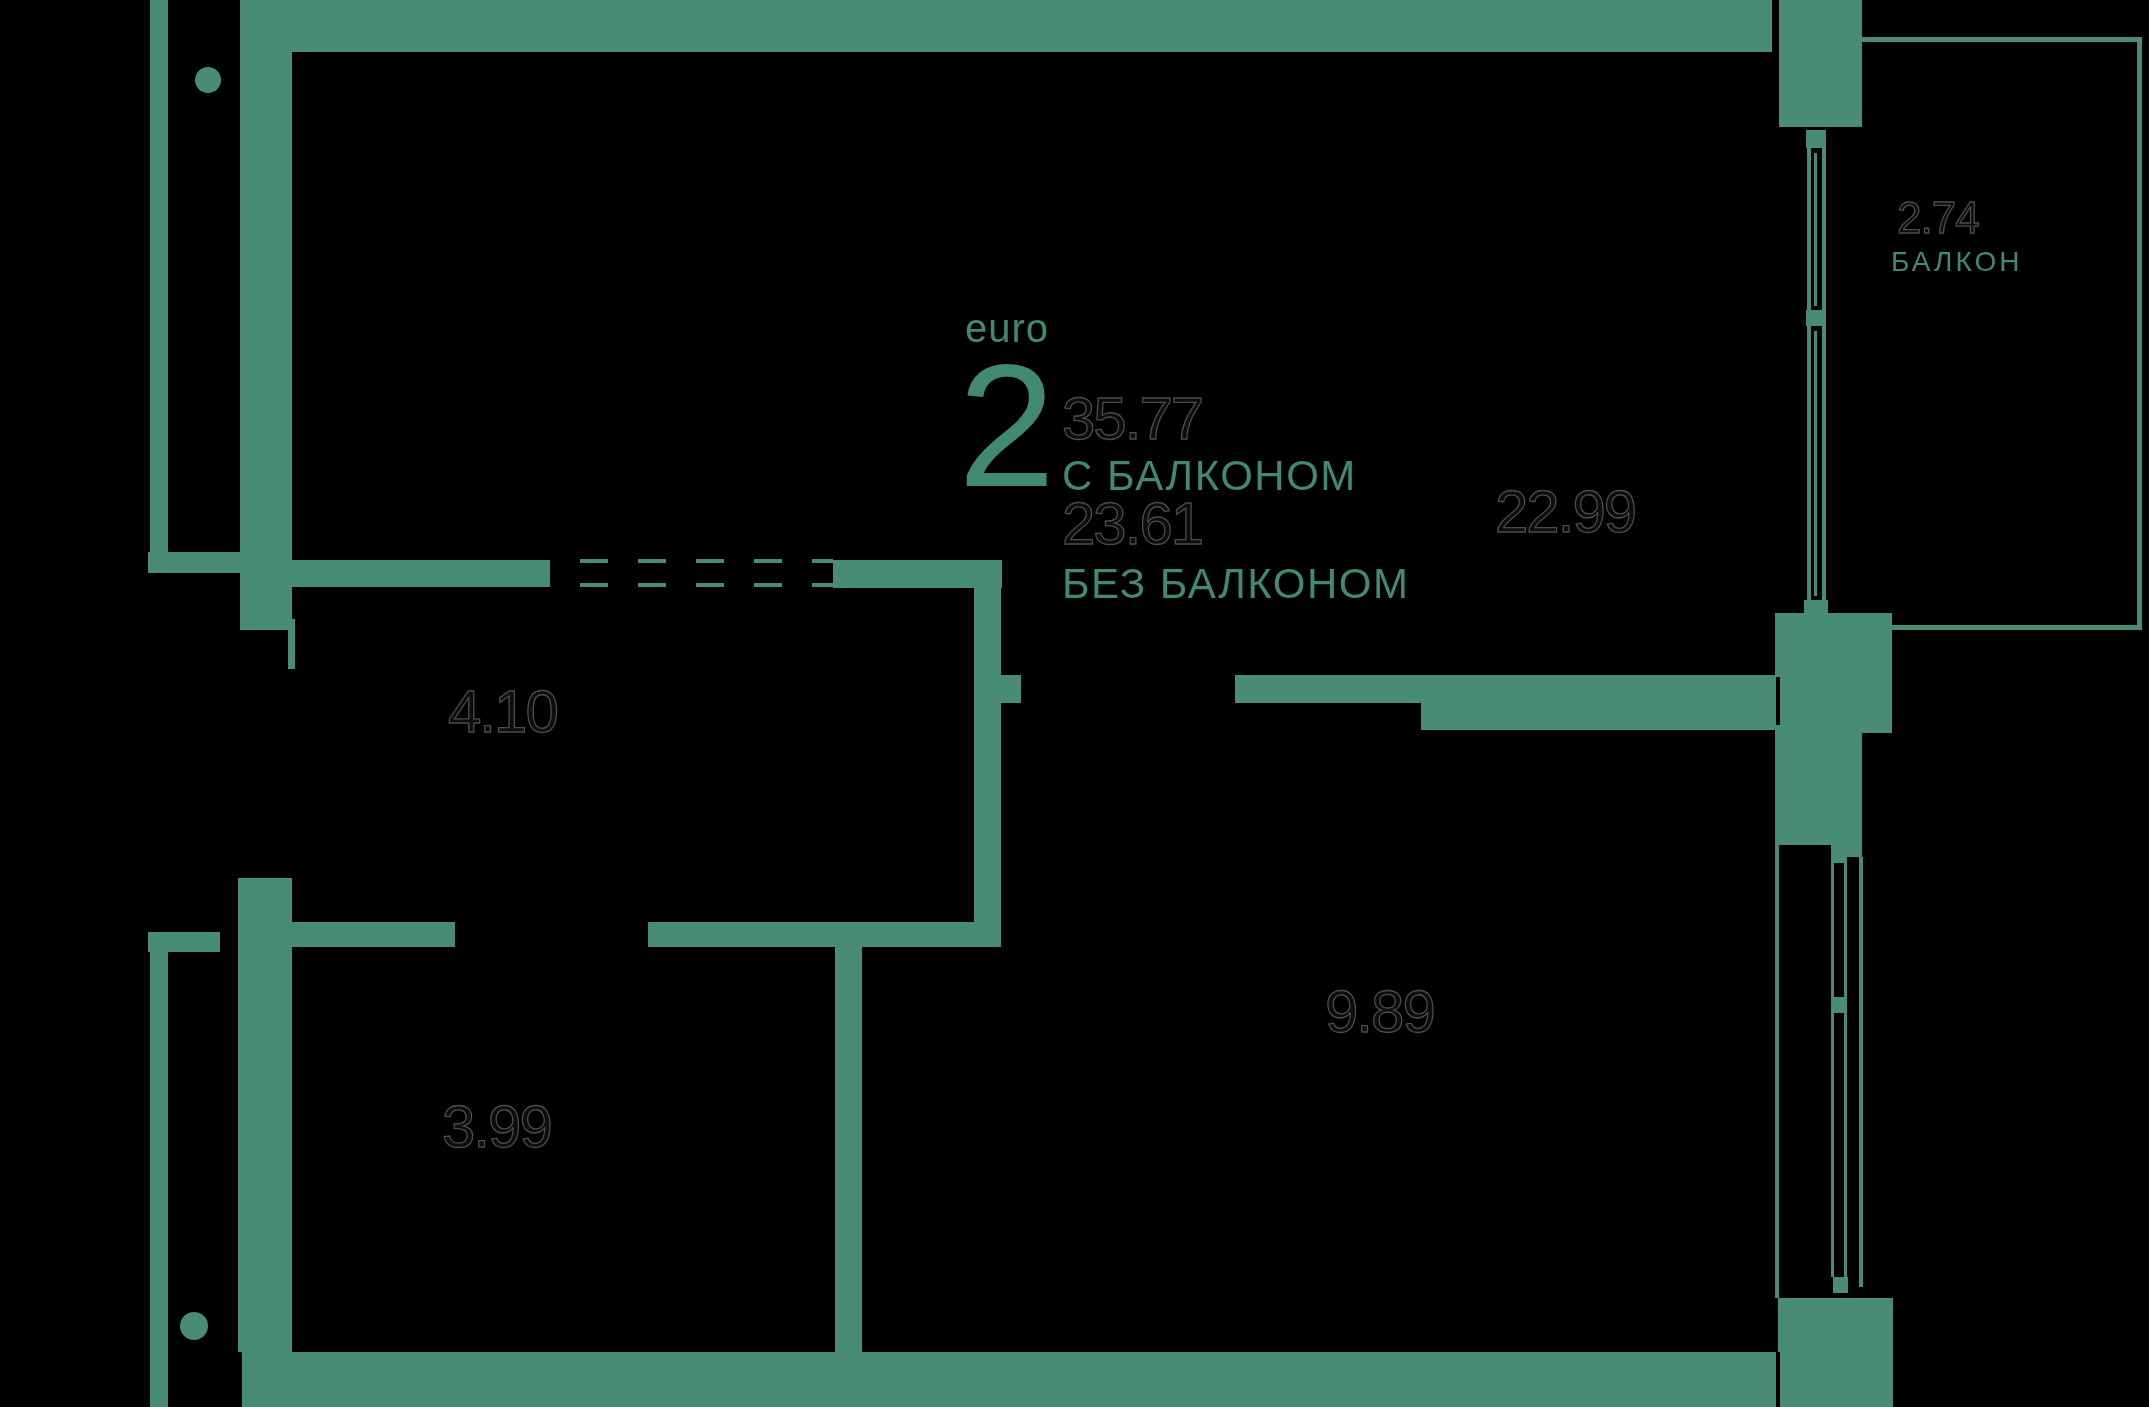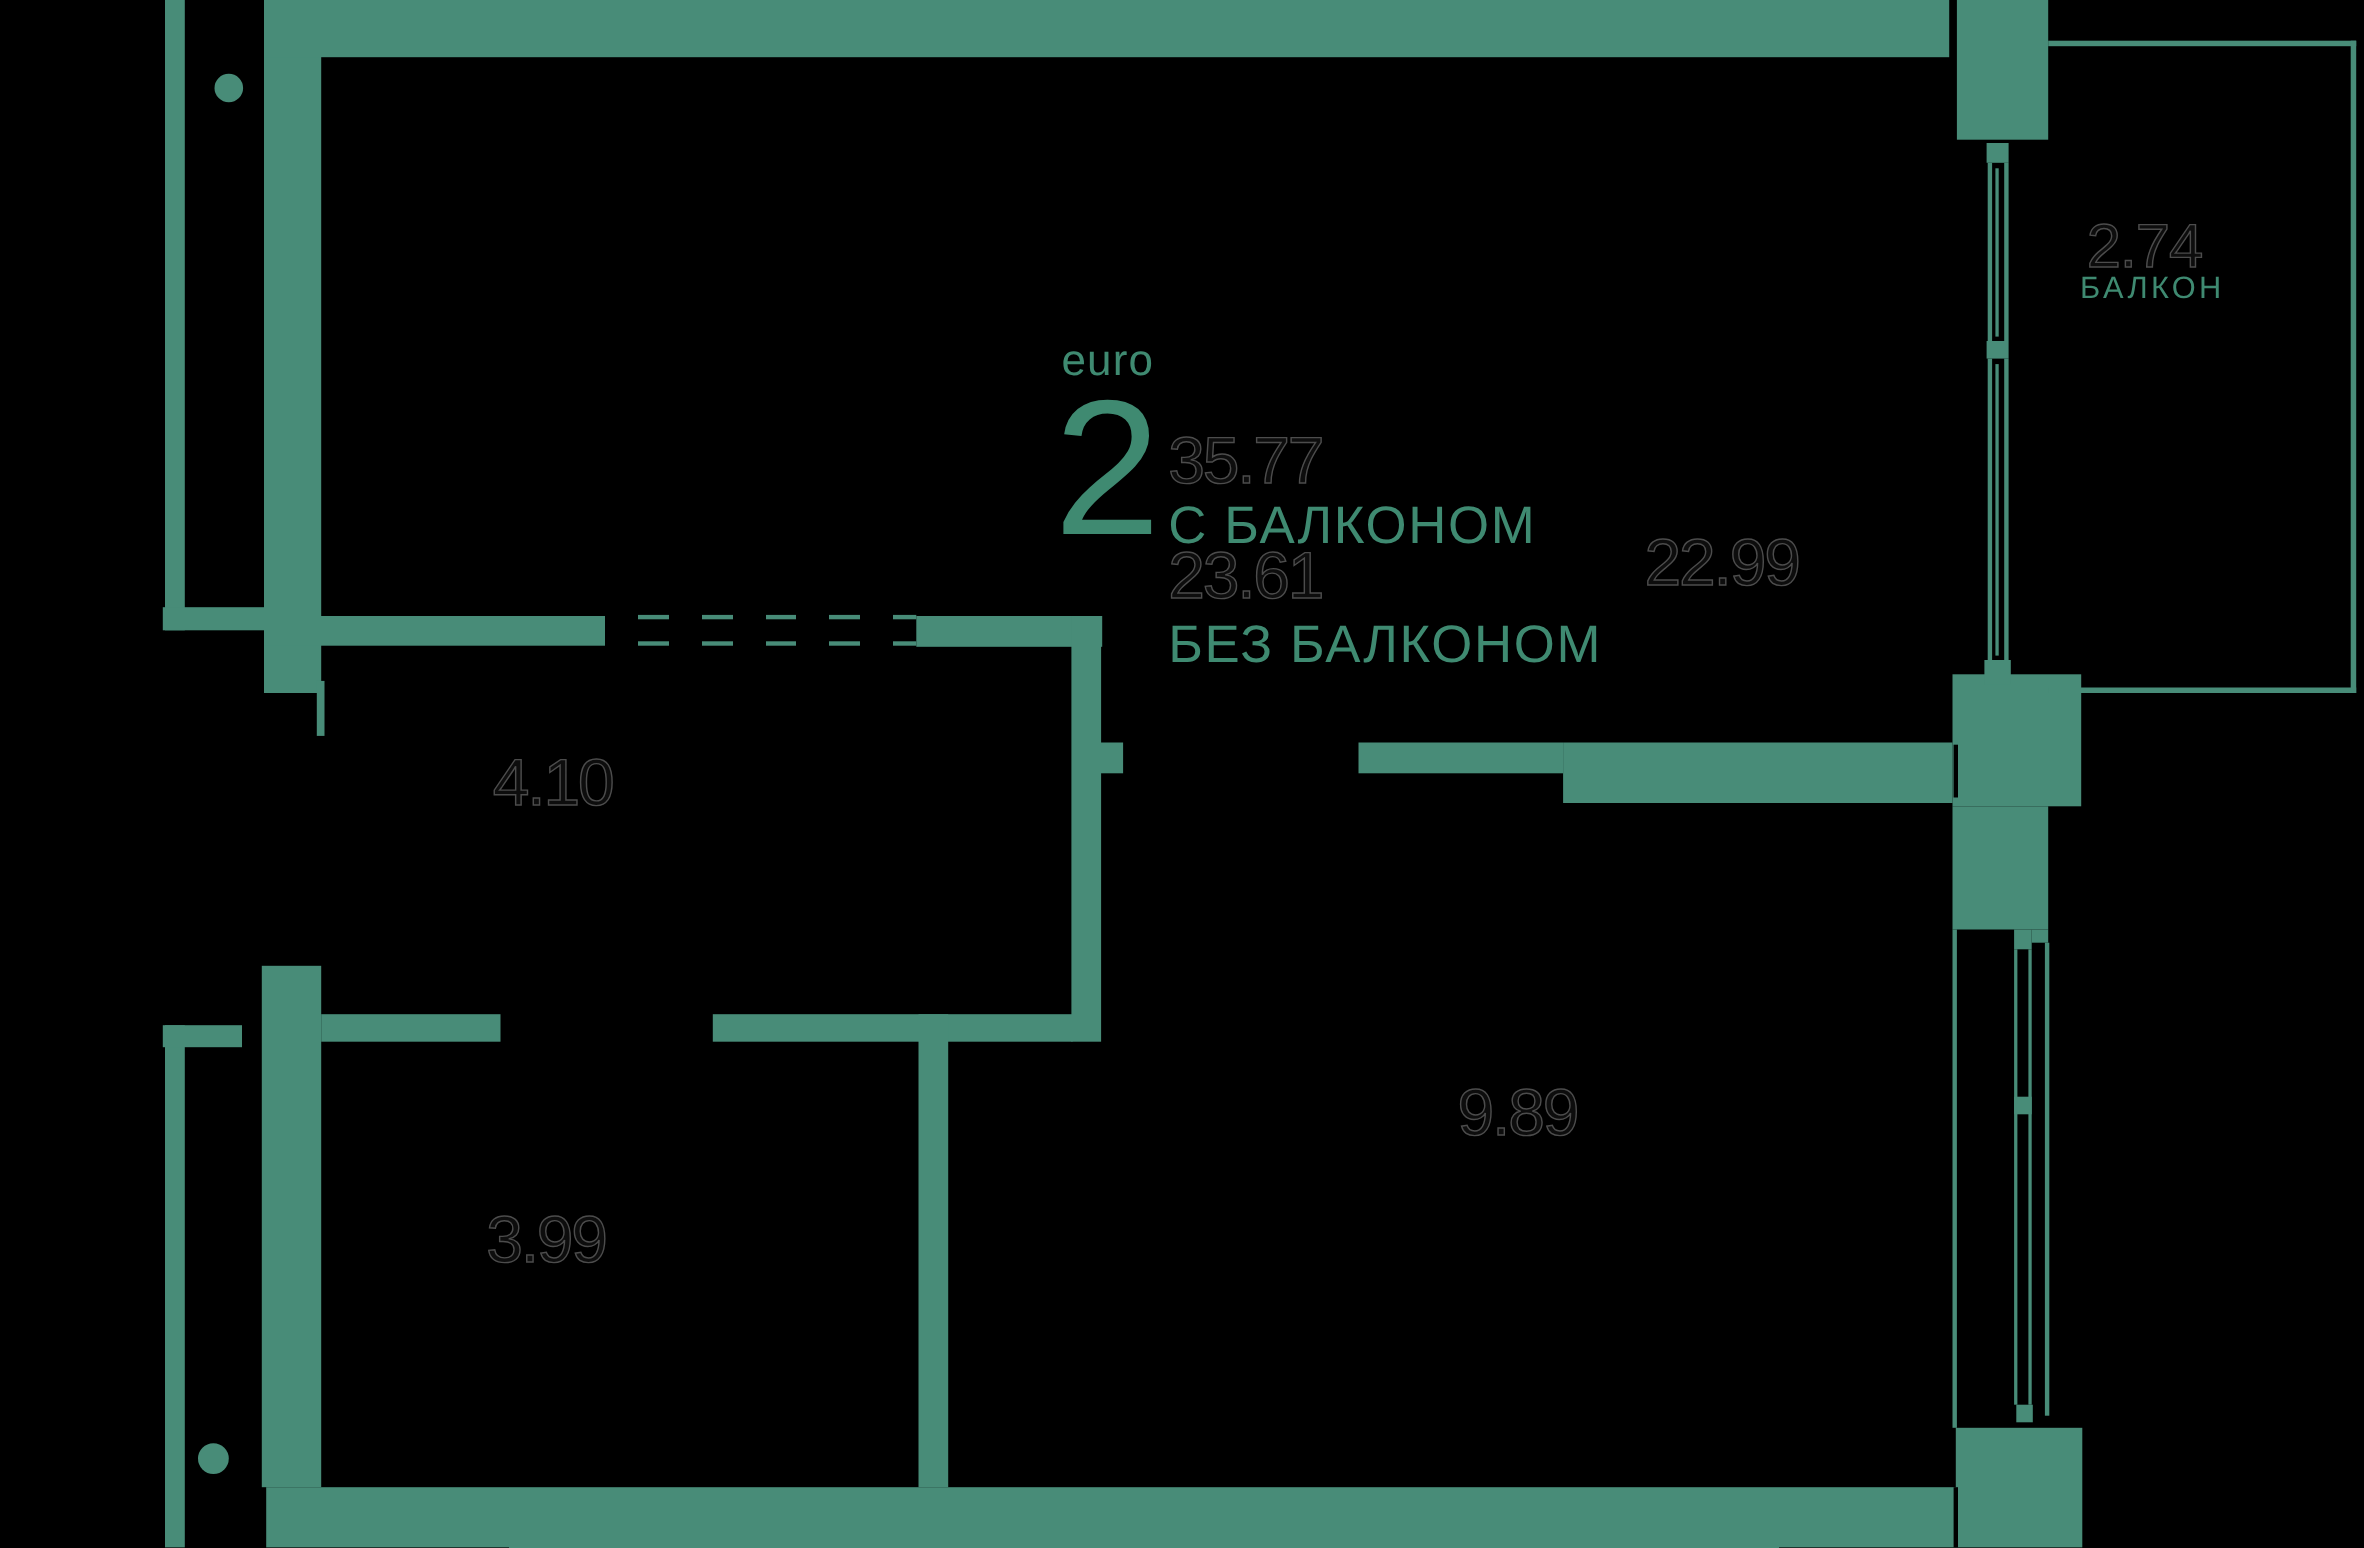--- a/index.html
+++ b/index.html
@@ -24,22 +24,22 @@
   .lbl{position:absolute;line-height:1;white-space:nowrap;}
   .num{
     color:var(--numfill);
     -webkit-text-stroke:1.3px var(--numline);
     font-size:60px;letter-spacing:-2px;
   }
   .num-big{font-size:60px;}
   .teal{color:var(--accent);}
   .euro{font-size:40px;letter-spacing:1px;}
   .count{font-size:175px;letter-spacing:-4px;}
-  .caption{font-size:48px;letter-spacing:1.5px;}
-  .balcony-num{font-size:56px;letter-spacing:-1px;}
+  .caption{font-size:42px;letter-spacing:1.5px;}
+  .balcony-num{font-size:44px;letter-spacing:-1px;}
   .balcony-name{font-size:28px;letter-spacing:3px;}
 </style>
 </head>
 <body>
 
 <div class="plan">
 
   <div class="w" style="left:150px;top:0;width:18px;height:573px"></div>
   <div class="w" style="left:148px;top:552px;width:92px;height:21px"></div>
   <div class="w" style="left:150px;top:932px;width:18px;height:475px"></div>

